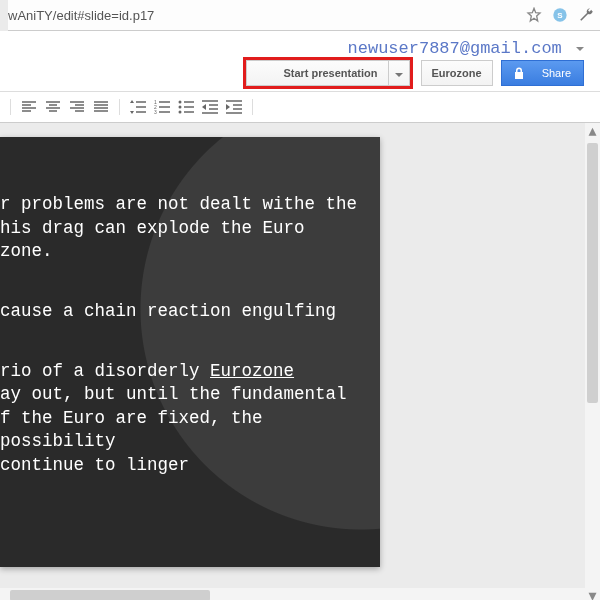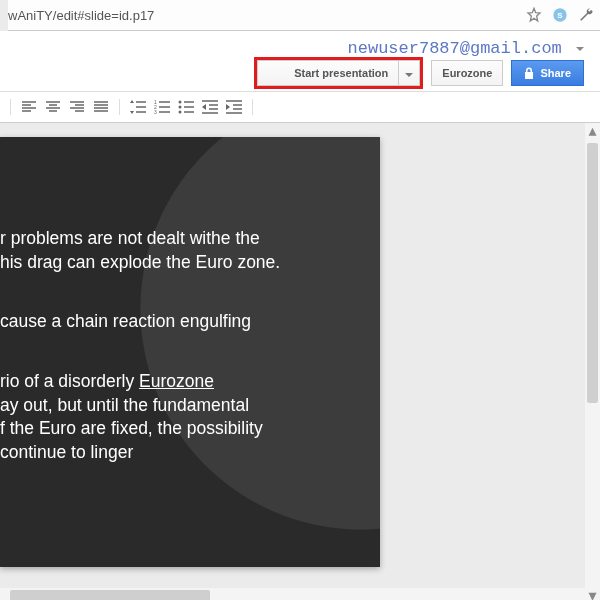--- a/index.html
+++ b/index.html
@@ -82,23 +82,23 @@
   .btn-group .btn:first-child { border-right:none; }
   .btn-group .btn.caret-btn { padding:6px 6px; }
   .btn-group .btn.caret-btn .c {
     display:inline-block;
     border-top:4px solid #777; border-left:4px solid transparent; border-right:4px solid transparent;
   }
   .share {
     background: linear-gradient(#5b9af0, #3a7de0);
     color: #fff;
     border: 1px solid #2f6fd4;
-    display:flex; align-items:center; gap:6px;
+    display:flex; align-items:center; gap:18px;
     padding:6px 12px;
-    font-size:11px; font-weight:bold;
+    font-size:11px; font-weight:normal;
     cursor:pointer;
   }
   .share svg { display:block; }
 
   .toolbar {
     background:#fff;
     height:30px;
     border-bottom:1px solid #ccc;
     box-shadow: 0 1px 2px rgba(0,0,0,0.07);
     display:flex;
@@ -125,24 +125,24 @@
     position:absolute;
     left:0; top:14px;
     width:380px; height:430px;
     box-shadow: 0 2px 6px rgba(0,0,0,0.3);
     overflow:hidden;
     background:#2c2c2c;
   }
   .slide-inner {
     background: radial-gradient(circle at 95% 40%, #3c3c3c 0%, #3c3c3c 220px, #2a2a2a 221px, #2a2a2a 100%);
     width:100%; height:100%;
-    padding: 90px 20px 20px 0px;
+    padding: 56px 20px 20px 0px;
     box-sizing:border-box;
     color:#fff;
-    font-family: Liberation Sans, sans-serif;
+    font-family: Liberation Mono, monospace;
     font-size:17.5px;
     line-height:1.35;
   }
   .slide-inner p { margin:0 0 36px 0; }
   .slide-inner .u { text-decoration: underline; text-align: right; }
 
   .vscroll {
     position:absolute;
     right:0; top:0; bottom:0; width:15px;
     background:#f4f4f4;

